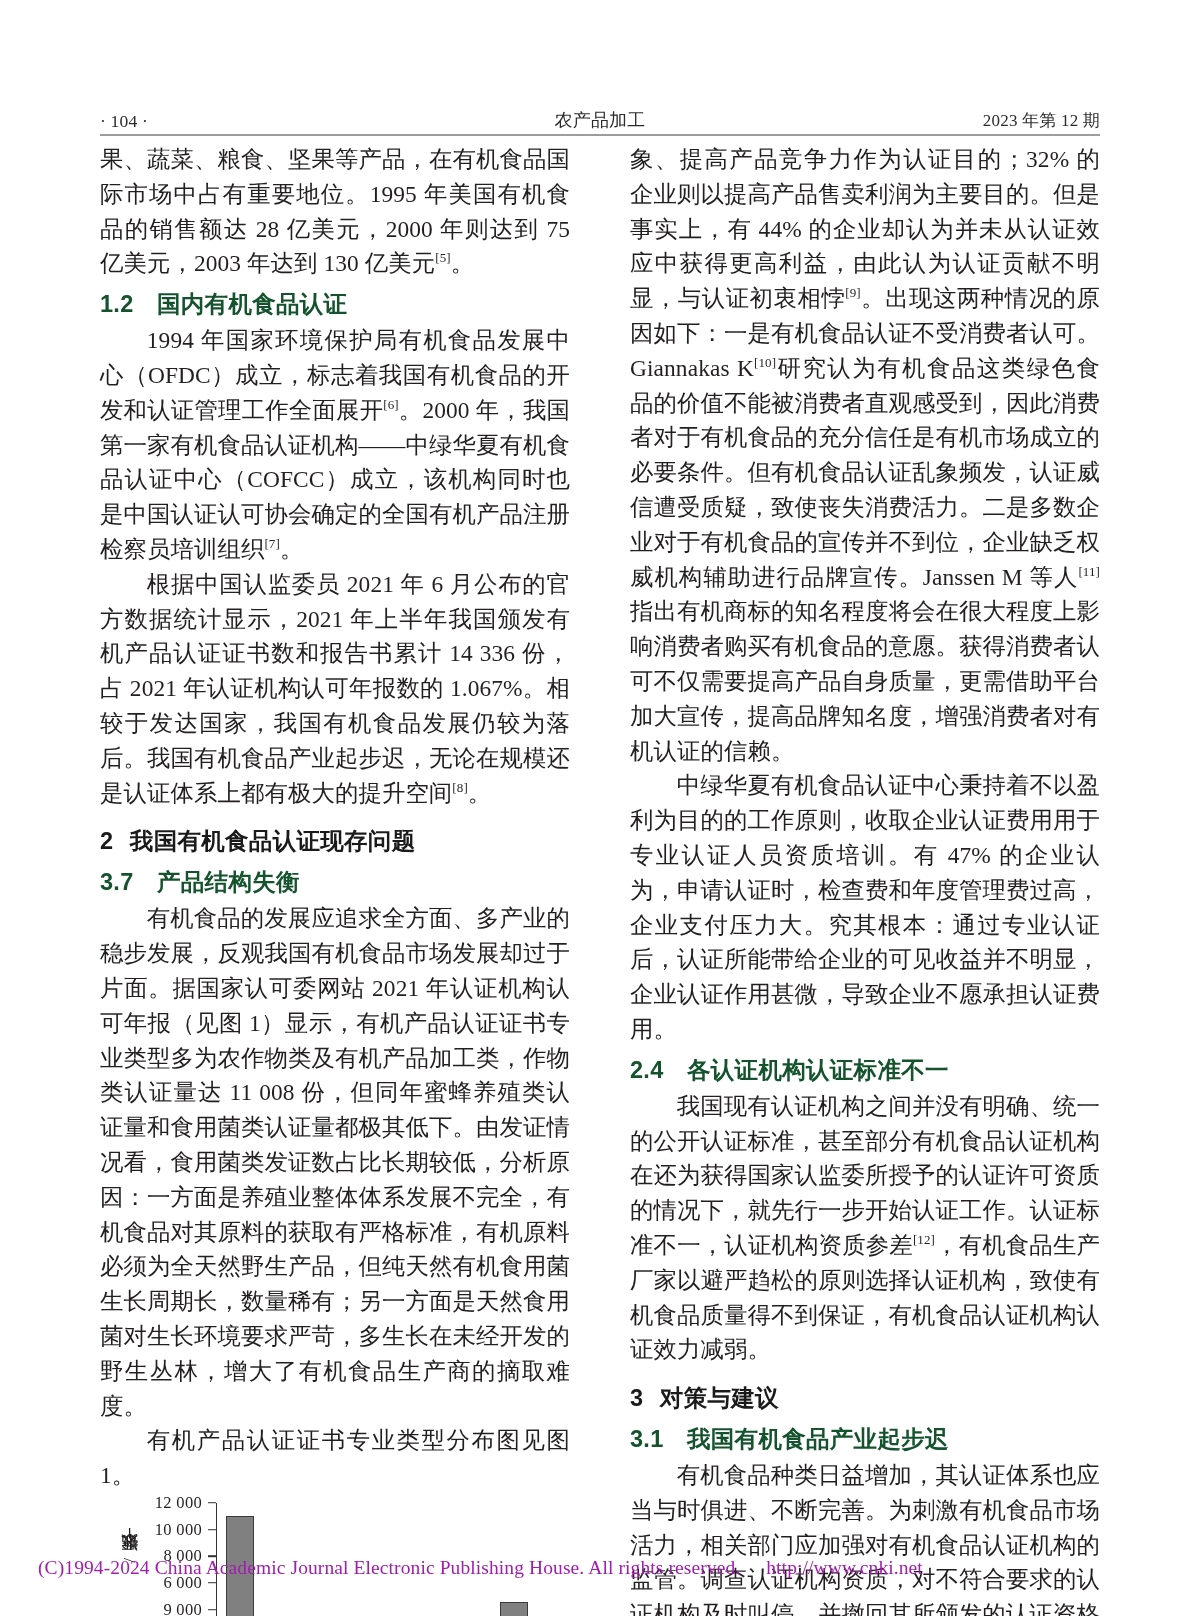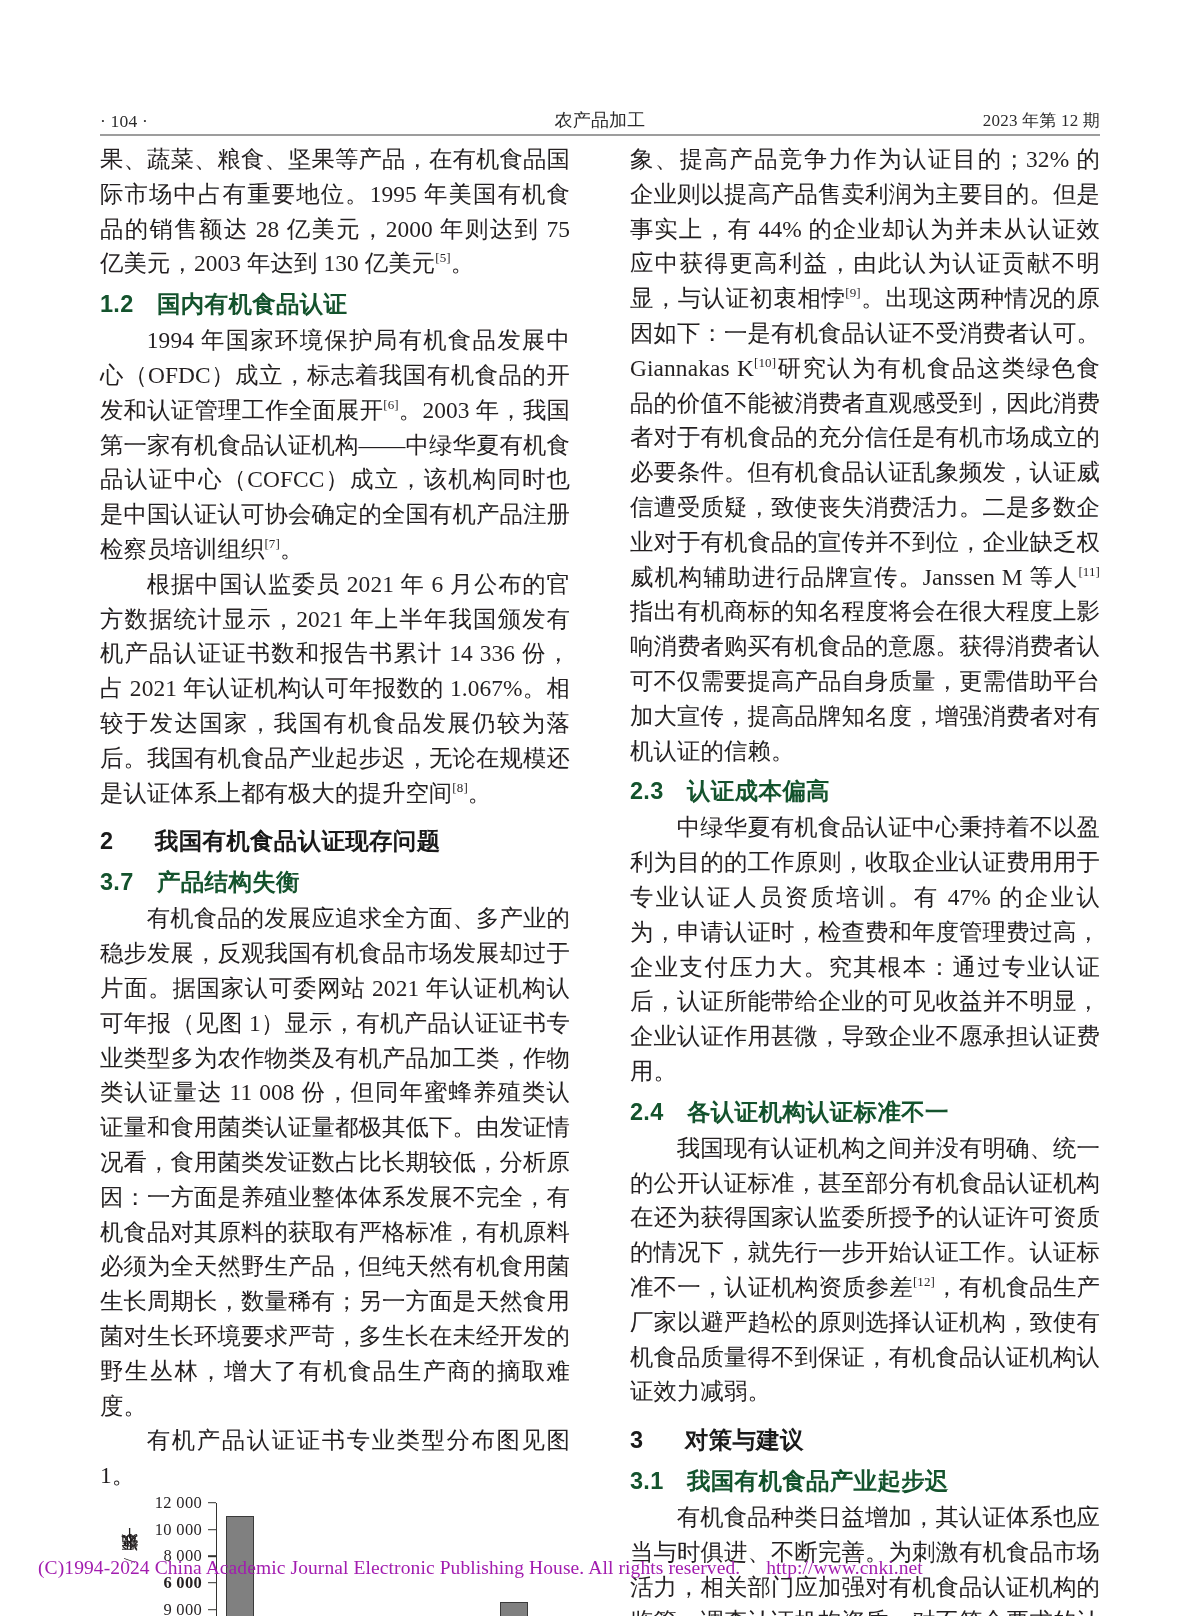--- a/index.html
+++ b/index.html
@@ -85,21 +85,21 @@
   h2.sec {
     margin: 14px 0 7px 0;
     font-size: 23.5px;
     line-height: 34px;
     font-weight: bold;
     font-family: "Liberation Sans", "DejaVu Sans", sans-serif;
     color: #1a1a1a;
     letter-spacing: 0.3px;
   }
   h2.sec .num { display: inline-block; min-width: 1.1em; }
-  h2.sec .ttl { margin-left: 29px; }
+  h2.sec .ttl { margin-left: 4px; }
 
   h3.sub {
     margin: 6px 0 2px 0;
     font-size: 23.5px;
     line-height: 34px;
     font-weight: bold;
     font-family: "Liberation Sans", "DejaVu Sans", sans-serif;
     color: #14532d;
     letter-spacing: 0.3px;
   }
@@ -228,21 +228,21 @@
   <div class="cols">
 
     <div class="col left">
 
       <p class="body cont"><span>果、蔬菜、粮食、坚果等产品，在有机食品国际市场中占有重要地位。1995 年美国有机食品的销售额达 28 亿美元，2000 年则达到 75 亿美元，2003 年达到 130 亿美元</span><sup class="ref">[5]</sup><span>。</span></p>
 
       <h3 class="sub">
         <span class="num">1.2</span><span class="ttl">国内有机食品认证</span>
       </h3>
 
-      <p class="body"><span>1994 年国家环境保护局有机食品发展中心（OFDC）成立，标志着我国有机食品的开发和认证管理工作全面展开</span><sup class="ref">[6]</sup><span>。2003 年，我国第一家有机食品认证机构——中绿华夏有机食品认证中心（COFCC）成立，该机构同时也是中国认证认可协会确定的全国有机产品注册检察员培训组织</span><sup class="ref">[7]</sup><span>。</span></p>
+      <p class="body"><span>1994 年国家环境保护局有机食品发展中心（OFDC）成立，标志着我国有机食品的开发和认证管理工作全面展开</span><sup class="ref">[6]</sup><span>。2000 年，我国第一家有机食品认证机构——中绿华夏有机食品认证中心（COFCC）成立，该机构同时也是中国认证认可协会确定的全国有机产品注册检察员培训组织</span><sup class="ref">[7]</sup><span>。</span></p>
 
       <p class="body"><span>根据中国认监委员 2021 年 6 月公布的官方数据统计显示，2021 年上半年我国颁发有机产品认证证书数和报告书累计 14 336 份，占 2021 年认证机构认可年报数的 1.067%。相较于发达国家，我国有机食品发展仍较为落后。我国有机食品产业起步迟，无论在规模还是认证体系上都有极大的提升空间</span><sup class="ref">[8]</sup><span>。</span></p>
 
       <h2 class="sec">
         <span class="num">2</span><span class="ttl">我国有机食品认证现存问题</span>
       </h2>
 
       <h3 class="sub">
         <span class="num">3.7</span><span class="ttl">产品结构失衡</span>
       </h3>
@@ -250,21 +250,21 @@
       <p class="body">有机食品的发展应追求全方面、多产业的稳步发展，反观我国有机食品市场发展却过于片面。据国家认可委网站 2021 年认证机构认可年报（见图 1）显示，有机产品认证证书专业类型多为农作物类及有机产品加工类，作物类认证量达 11 008 份，但同年蜜蜂养殖类认证量和食用菌类认证量都极其低下。由发证情况看，食用菌类发证数占比长期较低，分析原因：一方面是养殖业整体体系发展不完全，有机食品对其原料的获取有严格标准，有机原料必须为全天然野生产品，但纯天然有机食用菌生长周期长，数量稀有；另一方面是天然食用菌对生长环境要求严苛，多生长在未经开发的野生丛林，增大了有机食品生产商的摘取难度。</p>
 
       <p class="body">有机产品认证证书专业类型分布图见图 1。</p>
 
       <figure class="fig">
         <div class="chart">
           <div class="ylabel">证书数/个</div>
           <div class="yticks">
               <div class="t" style="top: 133.333px;">2 000</div>
               <div class="t" style="top: 106.667px;">9 000</div>
-              <div class="t" style="top: 80px; font-weight: bold;">6 000</div>
+              <div class="t" style="top: 80px;">6 000</div>
               <div class="t" style="top: 53.3333px;">8 000</div>
               <div class="t" style="top: 26.6667px;">10 000</div>
               <div class="t" style="top: 0px;">12 000</div>
             </div>
           <div class="ticksmarks">
               <div class="tm" style="top: 106.667px;"></div>
               <div class="tm" style="top: 80px;"></div>
               <div class="tm" style="top: 53.3333px;"></div>
               <div class="tm" style="top: 26.6667px;"></div>
               <div class="tm" style="top: 0px;"></div>
@@ -290,23 +290,20 @@
         </div>
 
       </figure>
 
     </div>
 
     <div class="col right">
 
       <p class="body cont"><span>象、提高产品竞争力作为认证目的；32% 的企业则以提高产品售卖利润为主要目的。但是事实上，有 44% 的企业却认为并未从认证效应中获得更高利益，由此认为认证贡献不明显，与认证初衷相悖</span><sup class="ref">[9]</sup><span>。出现这两种情况的原因如下：一是有机食品认证不受消费者认可。Giannakas K</span><sup class="ref">[10]</sup><span>研究认为有机食品这类绿色食品的价值不能被消费者直观感受到，因此消费者对于有机食品的充分信任是有机市场成立的必要条件。但有机食品认证乱象频发，认证威信遭受质疑，致使丧失消费活力。二是多数企业对于有机食品的宣传并不到位，企业缺乏权威机构辅助进行品牌宣传。Janssen M 等人</span><sup class="ref">[11]</sup><span>指出有机商标的知名程度将会在很大程度上影响消费者购买有机食品的意愿。获得消费者认可不仅需要提高产品自身质量，更需借助平台加大宣传，提高品牌知名度，增强消费者对有机认证的信赖。</span></p>
 
-      <h3 class="sub">
-        <span class="num">2.3</span><span class="ttl">认证成本偏高</span>
-      </h3>
 
       <p class="body">中绿华夏有机食品认证中心秉持着不以盈利为目的的工作原则，收取企业认证费用用于专业认证人员资质培训。有 47% 的企业认为，申请认证时，检查费和年度管理费过高，企业支付压力大。究其根本：通过专业认证后，认证所能带给企业的可见收益并不明显，企业认证作用甚微，导致企业不愿承担认证费用。</p>
 
       <h3 class="sub">
         <span class="num">2.4</span><span class="ttl">各认证机构认证标准不一</span>
       </h3>
 
       <p class="body"><span>我国现有认证机构之间并没有明确、统一的公开认证标准，甚至部分有机食品认证机构在还为获得国家认监委所授予的认证许可资质的情况下，就先行一步开始认证工作。认证标准不一，认证机构资质参差</span><sup class="ref">[12]</sup><span>，有机食品生产厂家以避严趋松的原则选择认证机构，致使有机食品质量得不到保证，有机食品认证机构认证效力减弱。</span></p>
 
       <h2 class="sec">

